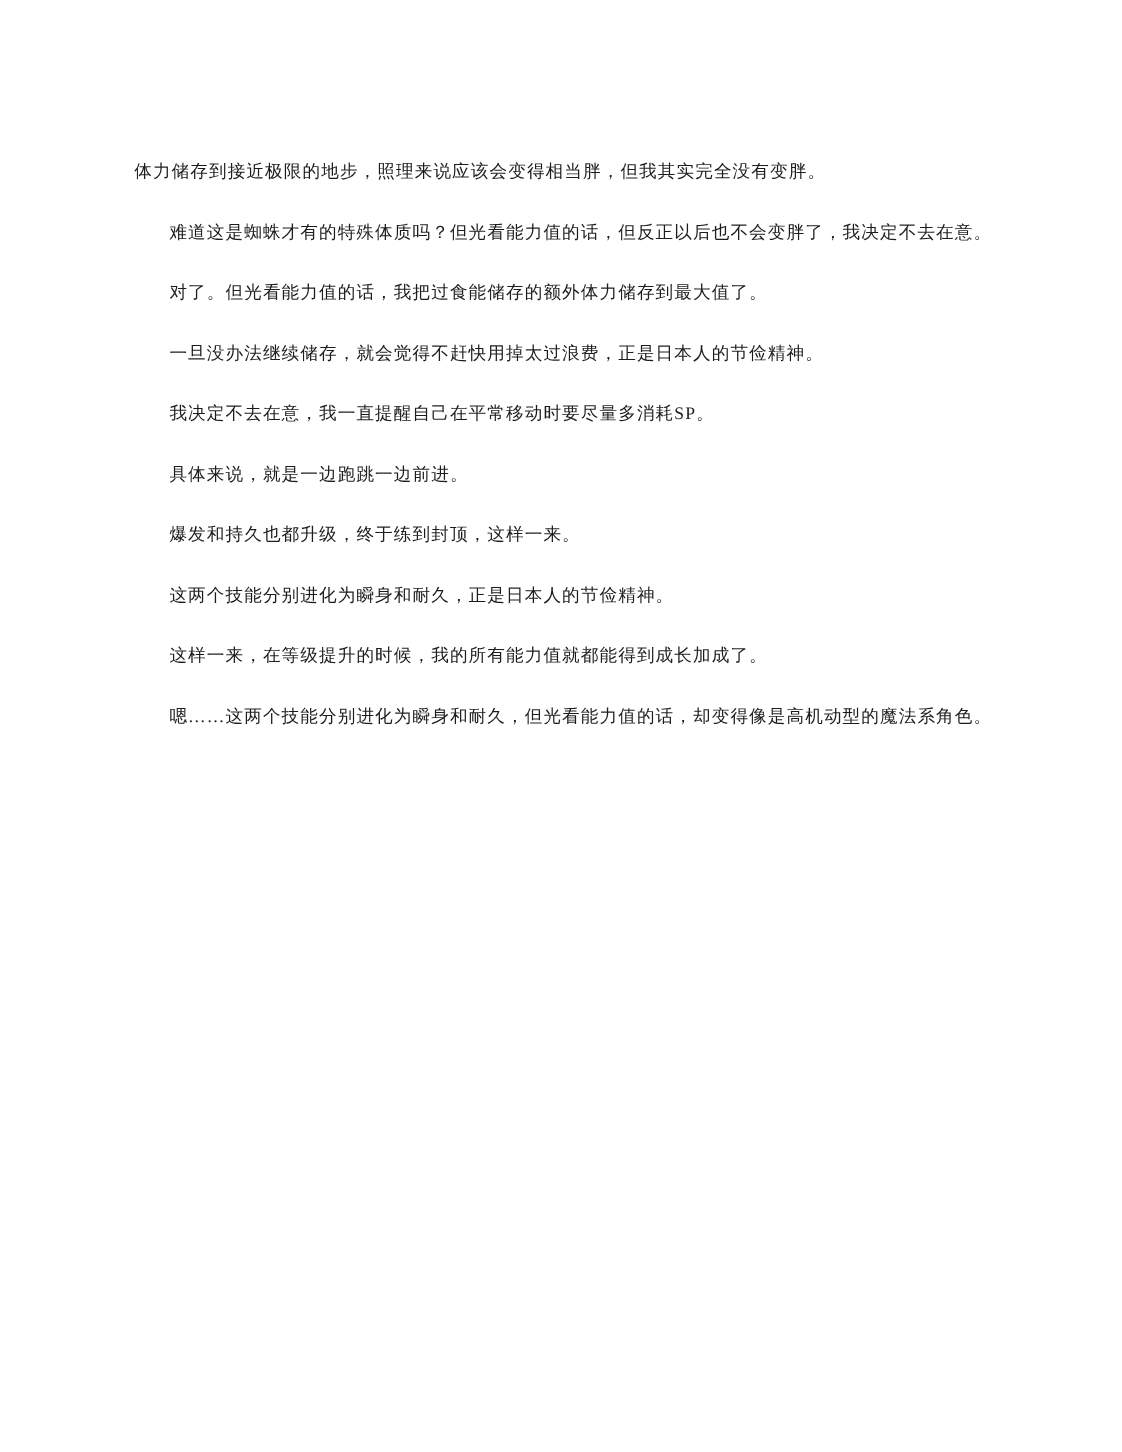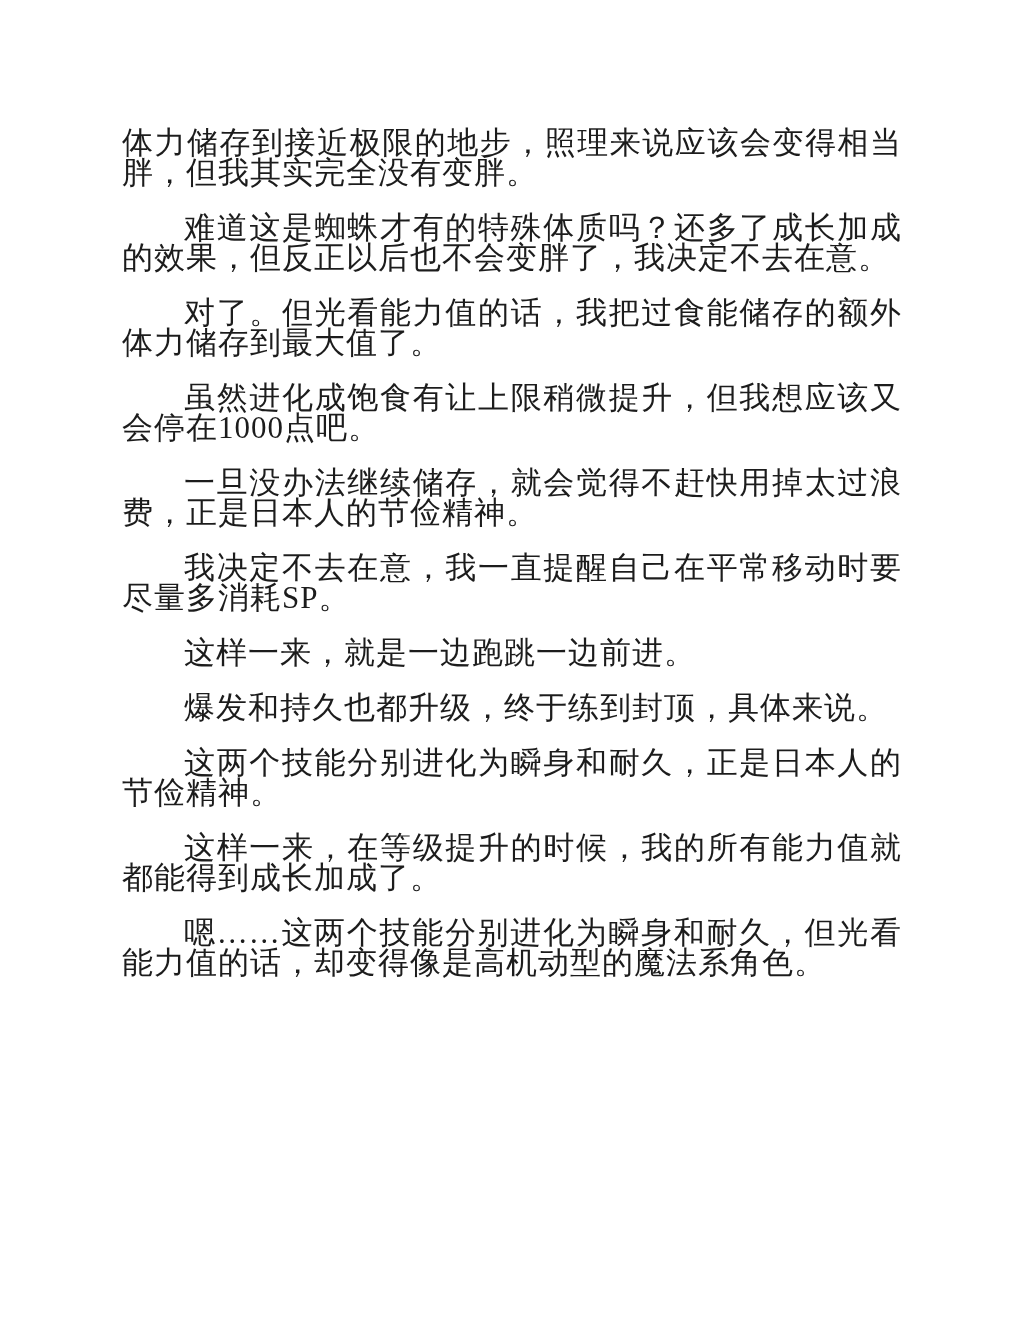--- a/index.html
+++ b/index.html
@@ -15,41 +15,40 @@
     color: #1c1c1c;
   }
   .page {
     box-sizing: border-box;
     width: 1020px;
     height: 1320px;
     padding: 124px 118px 0 122px;
     background: #ffffff;
   }
   .page p {
-    margin: 4px 0 25px 0;
-    font-size: 31px;
+    margin: 18px 0 25px 0;
+    font-size: 16px;
     line-height: 30px;
     letter-spacing: 1px;
     text-align: justify;
     text-justify: inter-ideograph;
     text-indent: 2em;
     word-break: break-all;
   }
   .page p.continuation {
     text-indent: 0;
   }
 </style>
 </head>
 <body>
 
 <main class="page">
   <p class="continuation">体力储存到接近极限的地步，照理来说应该会变得相当胖，但我其实完全没有变胖。</p>
-  <p>难道这是蜘蛛才有的特殊体质吗？还多了成长加成的效果，但反正以后也不会变胖了，我决定不去在意。</p>
+  <p>难道这是蜘蛛才有的特殊体质吗？但光看能力值的话，但反正以后也不会变胖了，我决定不去在意。</p>
   <p>对了。但光看能力值的话，我把过食能储存的额外体力储存到最大值了。</p>
-  <p>虽然进化成饱食有让上限稍微提升，但我想应该又会停在1000点吧。</p>
   <p>一旦没办法继续储存，就会觉得不赶快用掉太过浪费，正是日本人的节俭精神。</p>
   <p>我决定不去在意，我一直提醒自己在平常移动时要尽量多消耗SP。</p>
-  <p>这样一来，就是一边跑跳一边前进。</p>
-  <p>爆发和持久也都升级，终于练到封顶，具体来说。</p>
+  <p>具体来说，就是一边跑跳一边前进。</p>
+  <p>爆发和持久也都升级，终于练到封顶，这样一来。</p>
   <p>这两个技能分别进化为瞬身和耐久，正是日本人的节俭精神。</p>
   <p>这样一来，在等级提升的时候，我的所有能力值就都能得到成长加成了。</p>
   <p>嗯……这两个技能分别进化为瞬身和耐久，但光看能力值的话，却变得像是高机动型的魔法系角色。</p>
 </main>
 
 </body></html>

